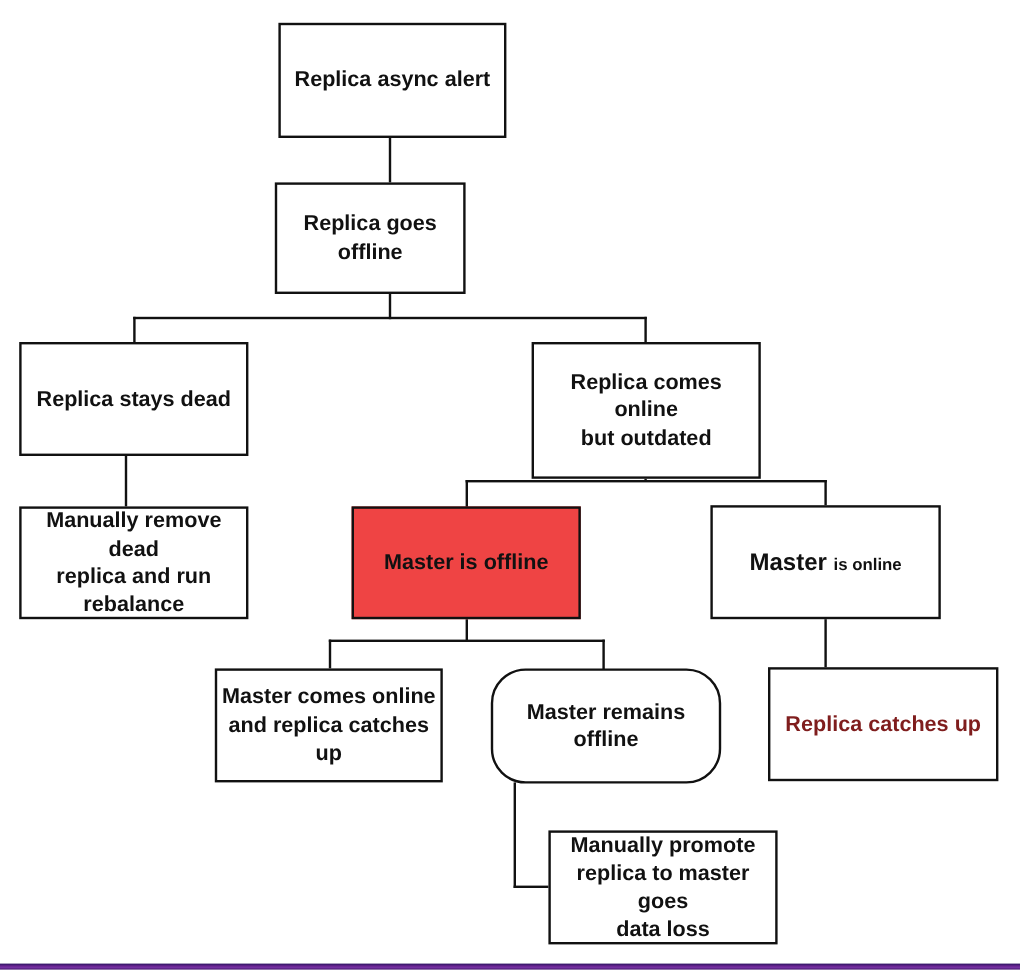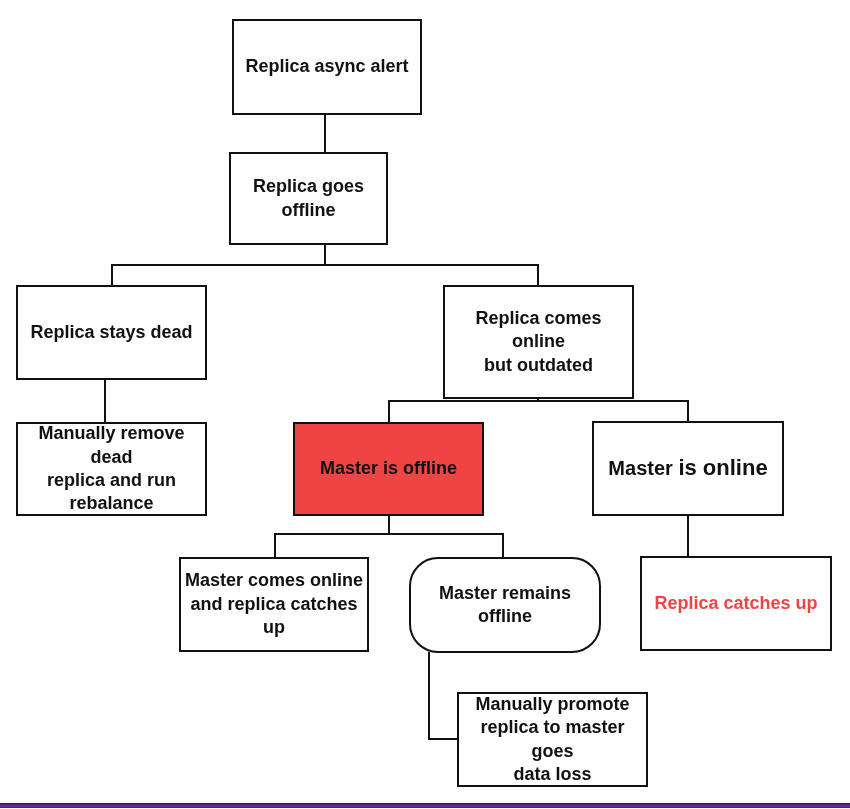--- a/index.html
+++ b/index.html
@@ -86,40 +86,40 @@
         <div>but outdated</div>
       </div>
     </div>
     <div class="node" style="left: 293px; top: 422px; width: 191px; height: 94px; background: #ef4444; color: rgb(17, 17, 17);">
       <div class="node-label">
         <div>Master is offline</div>
       </div>
     </div>
     <div class="node" style="left: 592px; top: 421px; width: 192px; height: 95px; background: rgb(255, 255, 255); color: rgb(17, 17, 17);">
       <div class="node-label">
-        <div><span style="font-size: 20px; text-align: right;">Master </span><span style="font-size: 22px;">is online</span></div>
+        <div><span style="font-size: 20px; text-align: right;">Master </span><span style="font-size: 14px;">is online</span></div>
       </div>
     </div>
     <div class="node" style="left: 179px; top: 557px; width: 190px; height: 95px; background: rgb(255, 255, 255); color: rgb(17, 17, 17);">
       <div class="node-label">
         <div>Master comes online</div>
         <div>and replica catches up</div>
       </div>
     </div>
     <div class="node" style="left: 409px; top: 557px; width: 192px; height: 96px; background: rgb(255, 255, 255); color: rgb(17, 17, 17); border-radius: 29px;">
       <div class="node-label">
         <div>Master remains offline</div>
       </div>
     </div>
     <div class="node" style="left: 457px; top: 692px; width: 191px; height: 95px; background: rgb(255, 255, 255); color: rgb(17, 17, 17);">
       <div class="node-label">
         <div>Manually promote</div>
         <div>replica to master goes</div>
         <div>data loss</div>
       </div>
     </div>
-    <div class="node" style="left: 640px; top: 556px; width: 192px; height: 95px; background: rgb(255, 255, 255); color: #ef4444;">
+    <div class="node" style="left: 640px; top: 556px; width: 192px; height: 95px; background: rgb(255, 255, 255); color: #7f1d1d;">
       <div class="node-label">
         <div>Replica catches up</div>
       </div>
     </div>
     <div class="footer-bar" style="top: 803px; height: 5px; background: linear-gradient(rgb(42, 19, 95) 0%, rgb(107, 38, 148) 45%, rgb(114, 48, 160) 65%, rgb(71, 25, 112) 100%);"></div>
   </div>
 
 </body></html>

